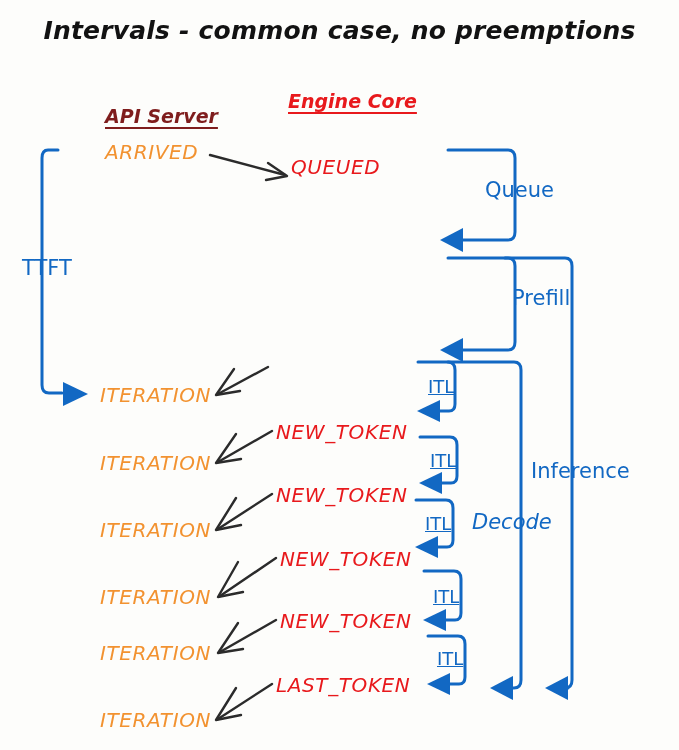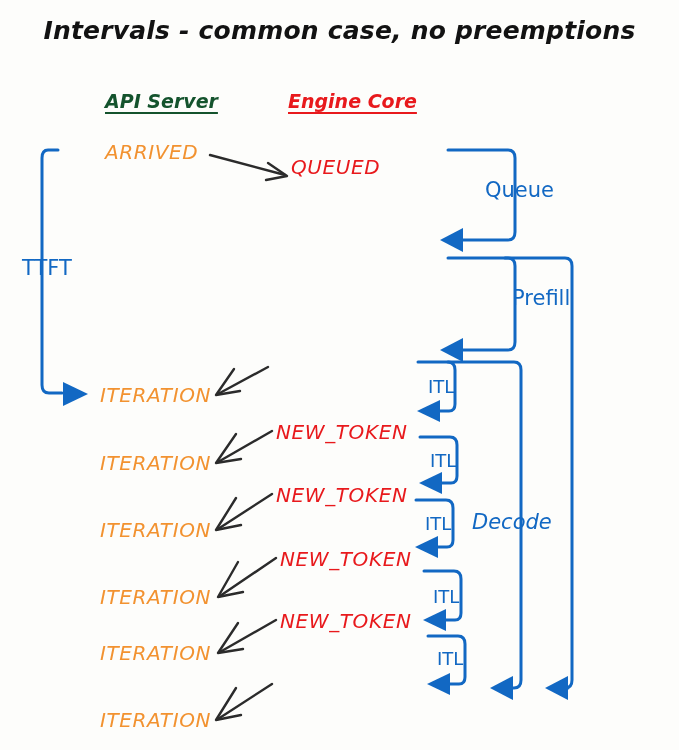--- a/index.html
+++ b/index.html
@@ -19,38 +19,38 @@
     letter-spacing:.2px;
   }
 
   
   .colhead{
     font-family:"DejaVu Sans", sans-serif;
     font-weight:700;font-style:italic;font-size:19px;
     text-decoration:underline;text-underline-offset:4px;
     text-decoration-thickness:2px;
   }
-  .colhead.api{left:105px;top:92px;color:#14532d;}
+  .colhead.api{left:105px;top:107px;color:#7f1d1d;}
   .colhead.engine{left:288px;top:92px;color:#e8191c;}
 
   
   .state{
     font-family:"DejaVu Sans", sans-serif;
     font-style:italic;font-weight:400;font-size:20px;
     letter-spacing:.6px;
   }
   .state.orange{color:#f29230;}
   .state.red{color:#e8191c;}
 
   
   .bluetxt{
     font-family:"DejaVu Sans", sans-serif;
     font-size:21px;color:#1268c3;font-weight:400;
   }
-  .bluetxt.small{font-size:18px;}
+  .bluetxt.small{font-size:18px;text-decoration:underline;}
 
   svg.overlay{position:absolute;left:0;top:0;width:679px;height:750px;pointer-events:none;}
   .bl{fill:none;stroke:#1268c3;stroke-width:3;stroke-linecap:round;stroke-linejoin:round;}
   .blk{fill:none;stroke:#2b2b2b;stroke-width:2.4;stroke-linecap:round;stroke-linejoin:round;}
   .bfill{fill:#1268c3;}
   .kfill{fill:none;stroke:#2b2b2b;stroke-width:2.4;stroke-linecap:round;stroke-linejoin:round;}
 </style>
 </head>
 <body>
 
@@ -67,25 +67,27 @@
   <div class="lbl state orange" style="left:100px;top:520px;">ITERATION</div>
   <div class="lbl state orange" style="left:100px;top:587px;">ITERATION</div>
   <div class="lbl state orange" style="left:100px;top:643px;">ITERATION</div>
   <div class="lbl state orange" style="left:100px;top:710px;">ITERATION</div>
 
   <div class="lbl state red" style="left:291px;top:157px;">QUEUED</div>
   <div class="lbl state red" style="left:276px;top:422px;">NEW_TOKEN</div>
   <div class="lbl state red" style="left:276px;top:485px;">NEW_TOKEN</div>
   <div class="lbl state red" style="left:280px;top:549px;">NEW_TOKEN</div>
   <div class="lbl state red" style="left:280px;top:611px;">NEW_TOKEN</div>
+  <div class="lbl state red" style="left:276px;top:675px;">LAST_TOKEN</div>
 
   <div class="lbl bluetxt" style="left:22px;top:258px;">TTFT</div>
   <div class="lbl bluetxt" style="left:485px;top:180px;">Queue</div>
   <div class="lbl bluetxt" style="left:512px;top:288px;">Prefill</div>
   <div class="lbl bluetxt" style="left:472px;top:512px;font-style:italic;">Decode</div>
+  <div class="lbl bluetxt" style="left:531px;top:461px;">Inference</div>
 
   <div class="lbl bluetxt small" style="left:428px;top:378px;">ITL</div>
   <div class="lbl bluetxt small" style="left:430px;top:452px;">ITL</div>
   <div class="lbl bluetxt small" style="left:425px;top:515px;">ITL</div>
   <div class="lbl bluetxt small" style="left:433px;top:588px;">ITL</div>
   <div class="lbl bluetxt small" style="left:437px;top:650px;">ITL</div>
 
   <svg class="overlay" viewBox="0 0 679 750">
 
     <g>

